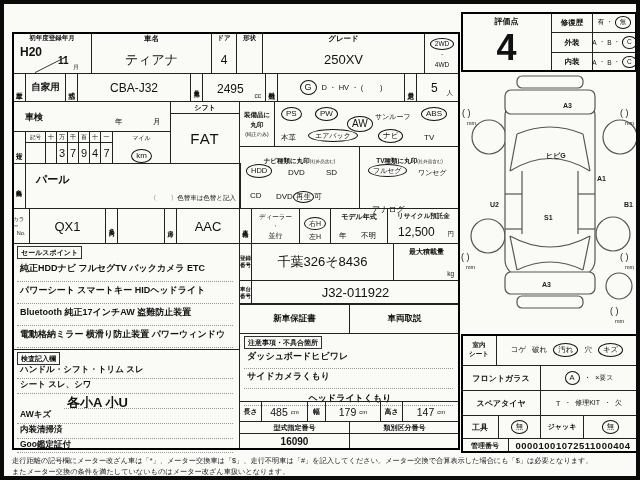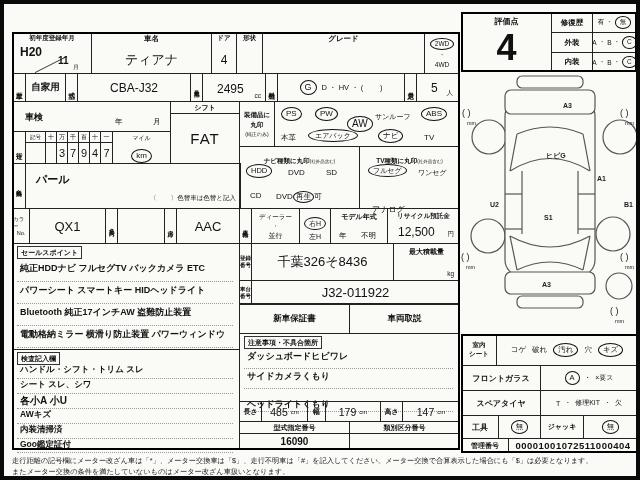--- a/index.html
+++ b/index.html
@@ -42,20 +42,21 @@
   <div class="cell" style="left:207px;top:28px;width:26px;height:42px;">
     <div class="hl" style="font-size:6.5px;">ドア</div>
     <div class="hv" style="font-size:12px;">4</div>
   </div>
   <div class="cell" style="left:232px;top:28px;width:27px;height:42px;">
     <div class="hl" style="font-size:6.5px;">形状</div>
     <div class="hv"></div>
   </div>
   <div class="cell" style="left:258px;top:28px;width:163px;height:42px;">
     <div class="hl">グレード</div>
+    <div class="hv" style="font-size:13px;">250XV</div>
   </div>
   <div class="cell ctr" style="left:420px;top:28px;width:36px;height:42px;flex-direction:column;gap:1px;font-size:6.5px;">
     <span class="circ">2WD</span>
     <span>・</span>
     <span>4WD</span>
   </div>
 
   <div class="cell vcell" style="left:8px;top:69px;width:14px;height:29px;">
       <span class="v" style="font-size:6.5px;font-weight:bold;">車歴</span>
     </div>
@@ -222,28 +223,28 @@
     <div class="dline" style="top:82px;height:19px;font-weight:bold;">電動格納ミラー 横滑り防止装置 パワーウィンドウ</div>
   </div>
 
   <div class="cell ctr" style="left:235px;top:299px;width:111px;height:31px;font-size:8.5px;font-weight:bold;">新車保証書</div>
   <div class="cell ctr" style="left:345px;top:299px;width:111px;height:31px;font-size:8.5px;font-weight:bold;">車両取説</div>
 
   <div class="cell" style="left:235px;top:329px;width:221px;height:69px;">
     <div class="tag" style="left:4px;top:2px;">注意事項・不具合箇所</div>
     <div class="dline" style="top:14px;height:18px;font-weight:bold;">ダッシュボードヒビワレ</div>
     <div class="dline" style="top:34px;height:18px;font-weight:bold;">サイドカメラくもり</div>
-    <div class="dline" style="top:62px;height:13px;font-weight:bold;">ヘッドライトくもり</div>
+    <div class="dline" style="top:56px;height:13px;font-weight:bold;text-align:center;">ヘッドライトくもり</div>
   </div>
 
   <div class="cell" style="left:8px;top:345px;width:228px;height:101px;">
     <div class="tag" style="left:4px;top:2px;">検査記入欄</div>
     <div class="dline" style="top:12px;height:14px;font-size:8.5px;font-weight:bold;">ハンドル・シフト・トリム スレ</div>
     <div class="dline" style="top:27px;height:14px;font-size:8.5px;font-weight:bold;">シート スレ、シワ</div>
-    <div class="dline" style="top:42px;height:14px;font-size:10px;font-weight:bold;">各小A 小U</div>
+    <div class="dline" style="top:42px;height:14px;font-size:13px;font-weight:bold;margin-left:47px;">各小A 小U</div>
     <div class="dline" style="top:57px;height:14px;font-size:8.5px;font-weight:bold;">AWキズ</div>
     <div class="dline" style="top:72px;height:14px;font-size:8.5px;font-weight:bold;">内装清掃済</div>
     <div class="dline" style="top:87px;height:13px;font-size:8.5px;font-weight:bold;">Goo鑑定証付</div>
   </div>
 
   <div class="cell ctr" style="left:235px;top:397px;width:23px;height:21px;font-size:7px;font-weight:bold;">長さ</div>
   <div class="cell ctr" style="left:257px;top:397px;width:47px;height:21px;gap:3px;">
     <span style="font-size:10.5px;">485</span>
       <span style="font-size:6px;">cm</span>
   </div>

